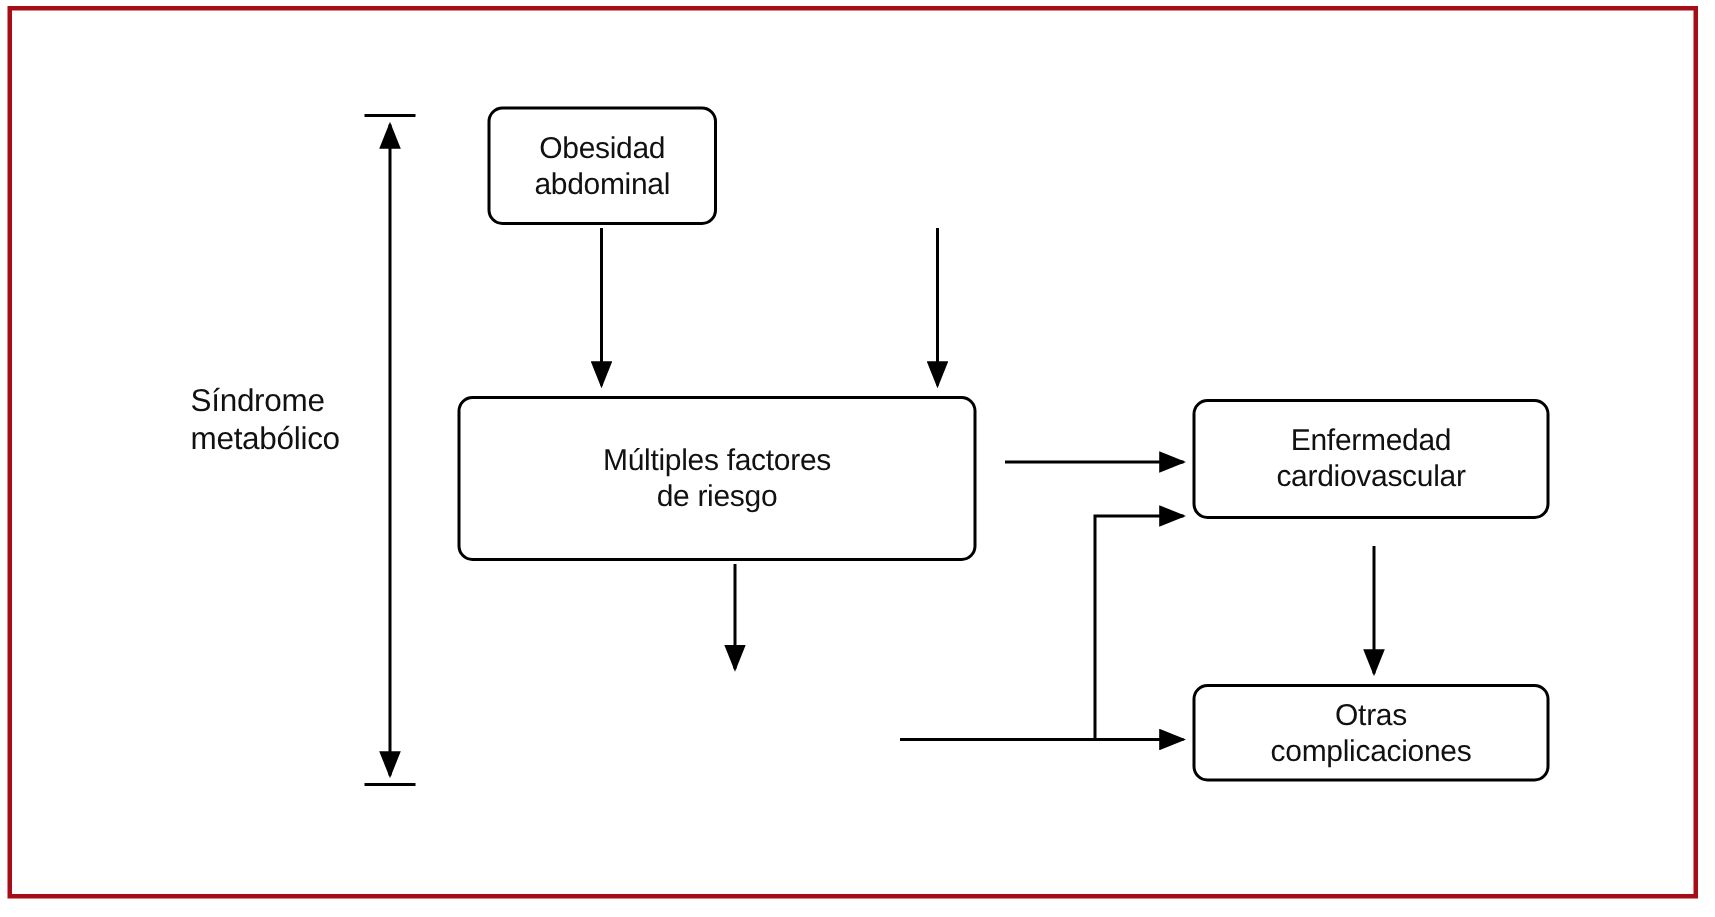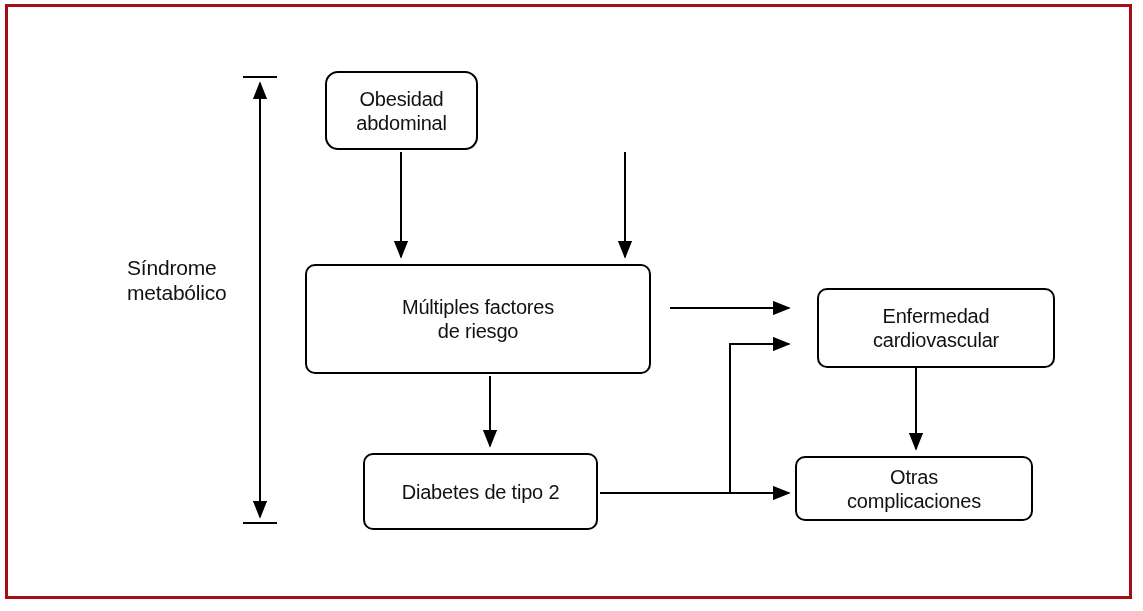--- a/index.html
+++ b/index.html
@@ -34,25 +34,25 @@
     border-radius:10px;
     display:flex;align-items:center;justify-content:center;
     text-align:center;
   }
   .node-label{
     white-space:pre-line;
     font-size:20px;line-height:24px;
     letter-spacing:-0.2px;
     color:var(--text);
   }
-  .node-obesidad   {left:325px;top:71px; width:153px;height:79px;border-radius:13px;}
+  .node-obesidad   {left:325px;top:71px; width:153px;height:79px;}
   .node-geneticos  {left:548px;top:71px; width:154px;height:79px;}
   .node-multiples  {left:305px;top:264px;width:346px;height:110px;}
   .node-diabetes   {left:363px;top:453px;width:235px;height:77px;}
-  .node-enfermedad {left:795px;top:288px;width:238px;height:80px;margin-left:22px;}
+  .node-enfermedad {left:795px;top:266px;width:238px;height:80px;}
   .node-otras      {left:795px;top:456px;width:238px;height:65px;}
   .bracket-label{
     position:absolute;left:107px;top:255px;
     font-size:21px;line-height:25px;
     letter-spacing:-0.2px;
     white-space:pre-line;
     text-align:left;
     color:var(--text);
     margin-left:20px;
   }
@@ -93,23 +93,20 @@
     <span class="node-label">Obesidad
 abdominal</span>
   </div>
 
 
   <div class="node node-multiples">
     <span class="node-label">Múltiples factores
 de riesgo</span>
   </div>
 
-  <div class="node node-diabetes">
-    <span class="node-label">Diabetes de tipo 2</span>
-  </div>
 
   <div class="node node-enfermedad">
     <span class="node-label">Enfermedad
 cardiovascular</span>
   </div>
 
   <div class="node node-otras">
     <span class="node-label">Otras
 complicaciones</span>
   </div>

